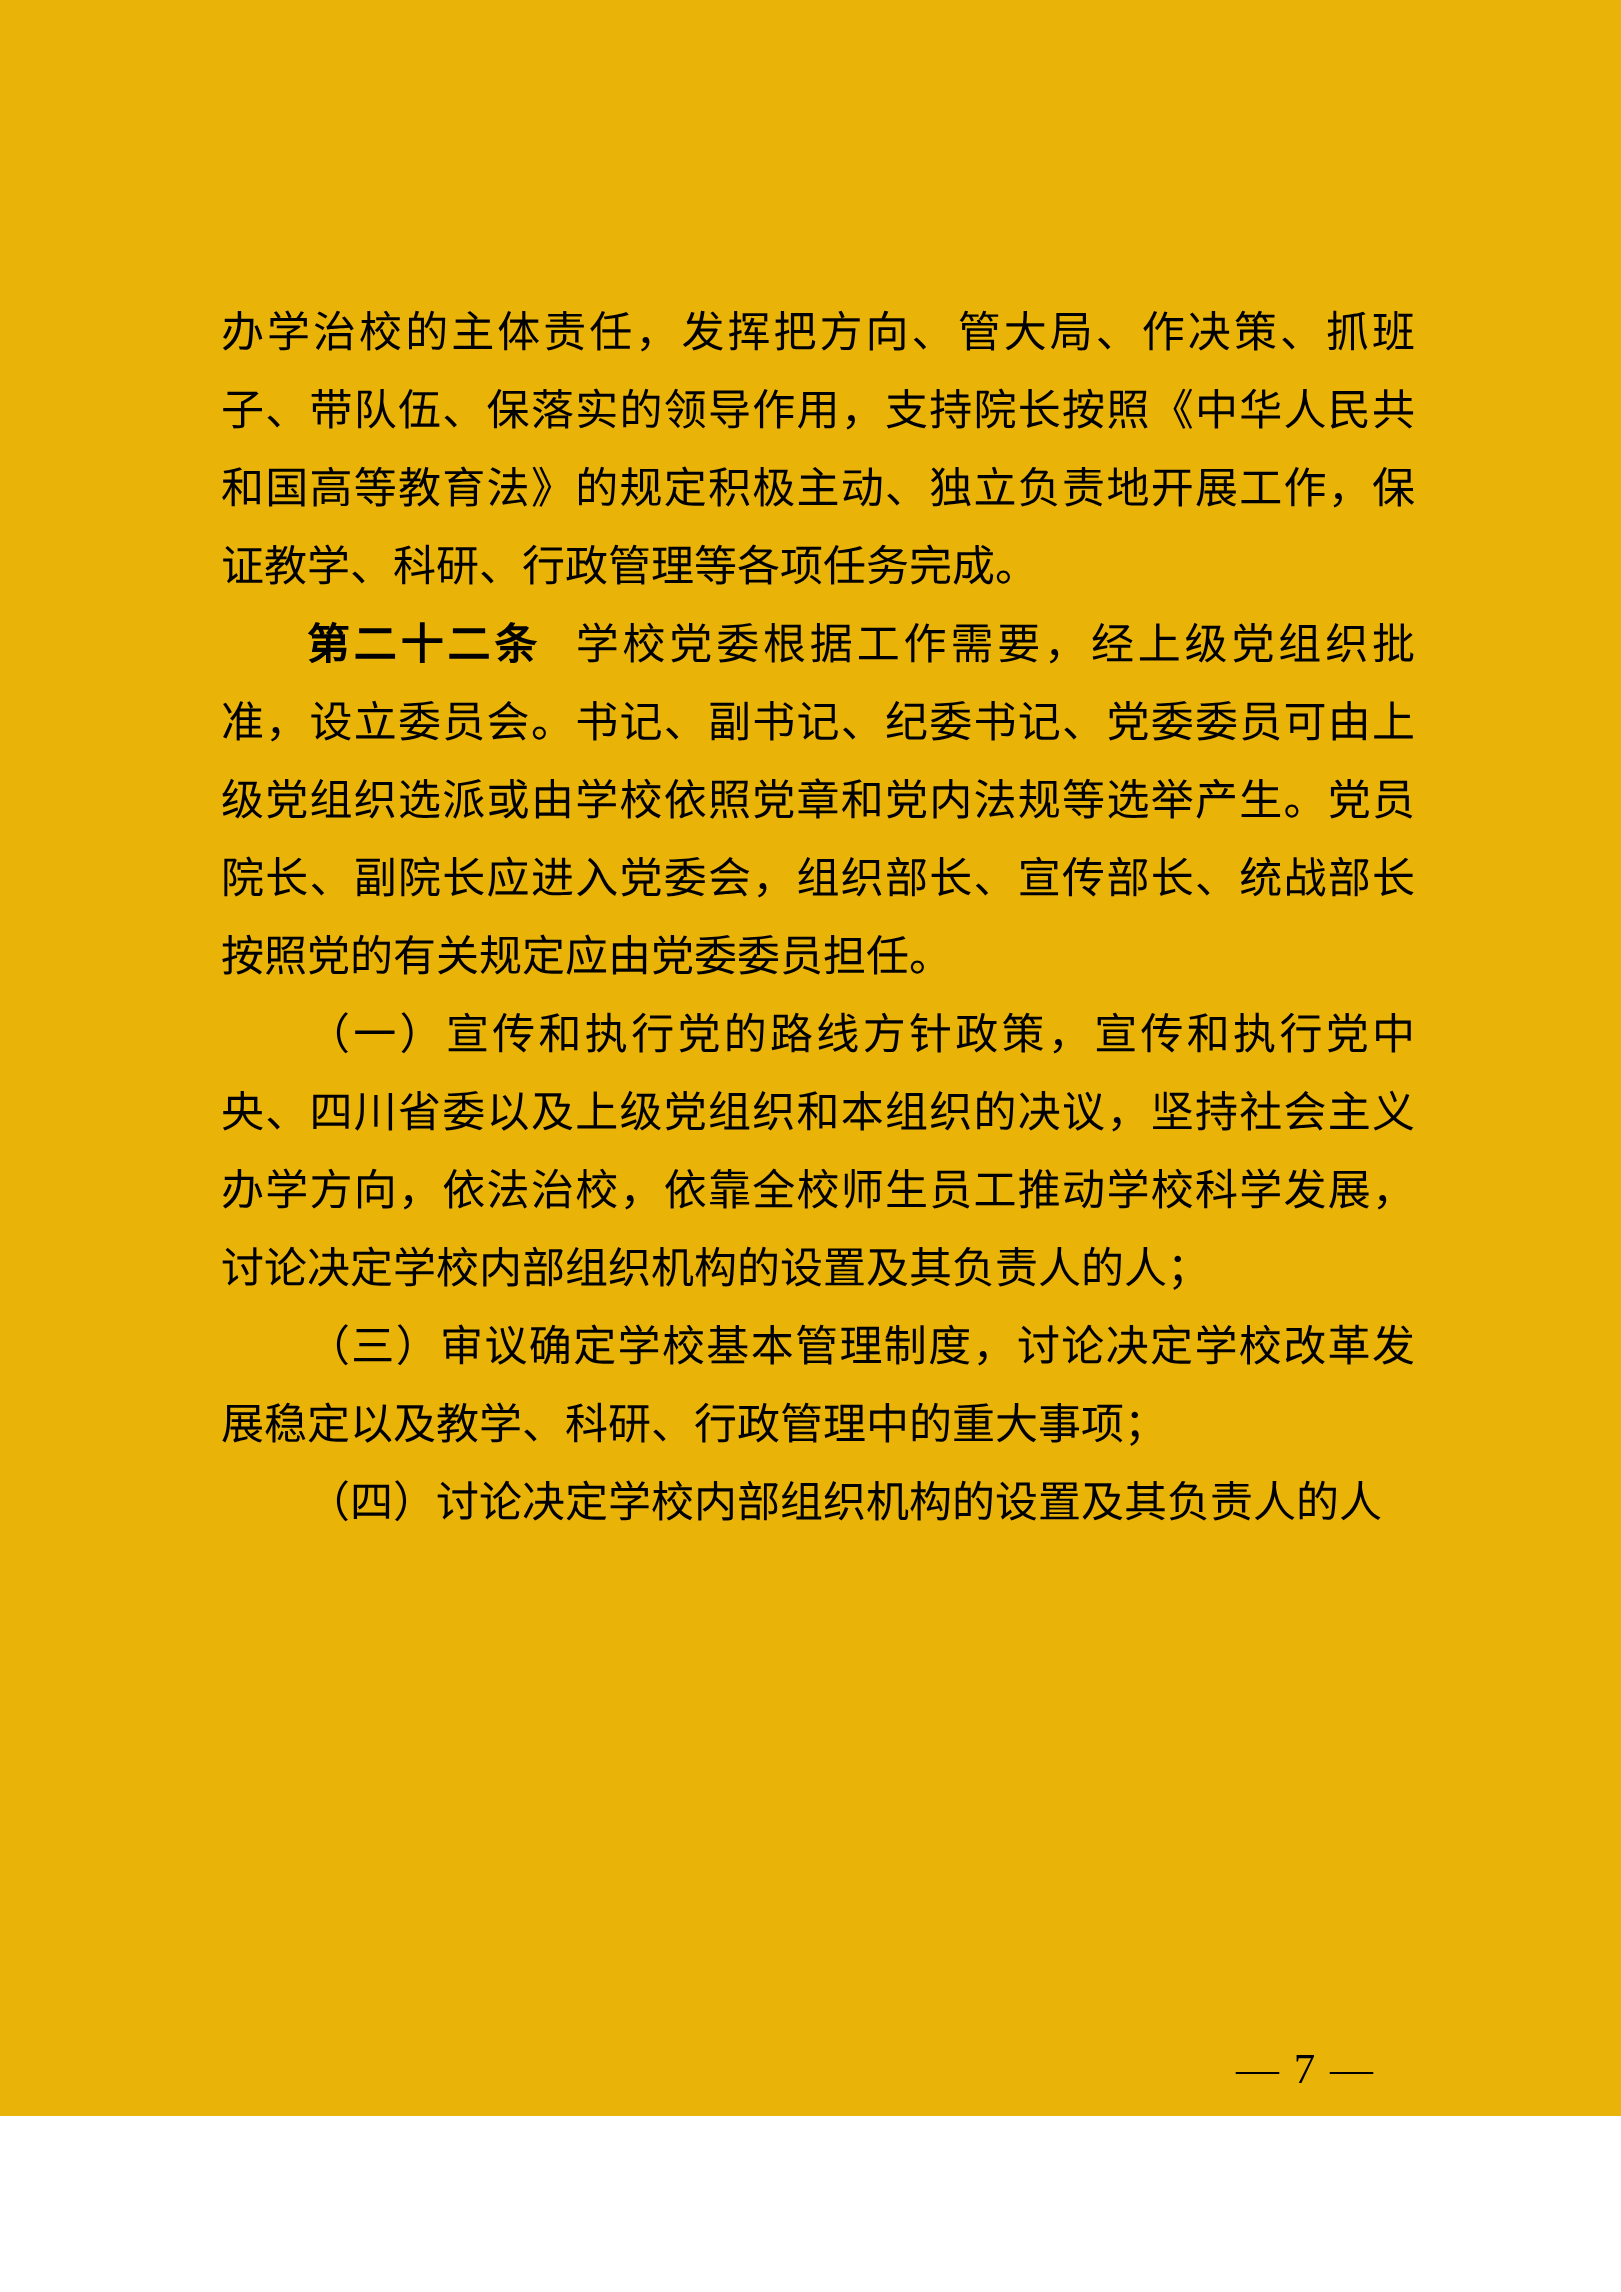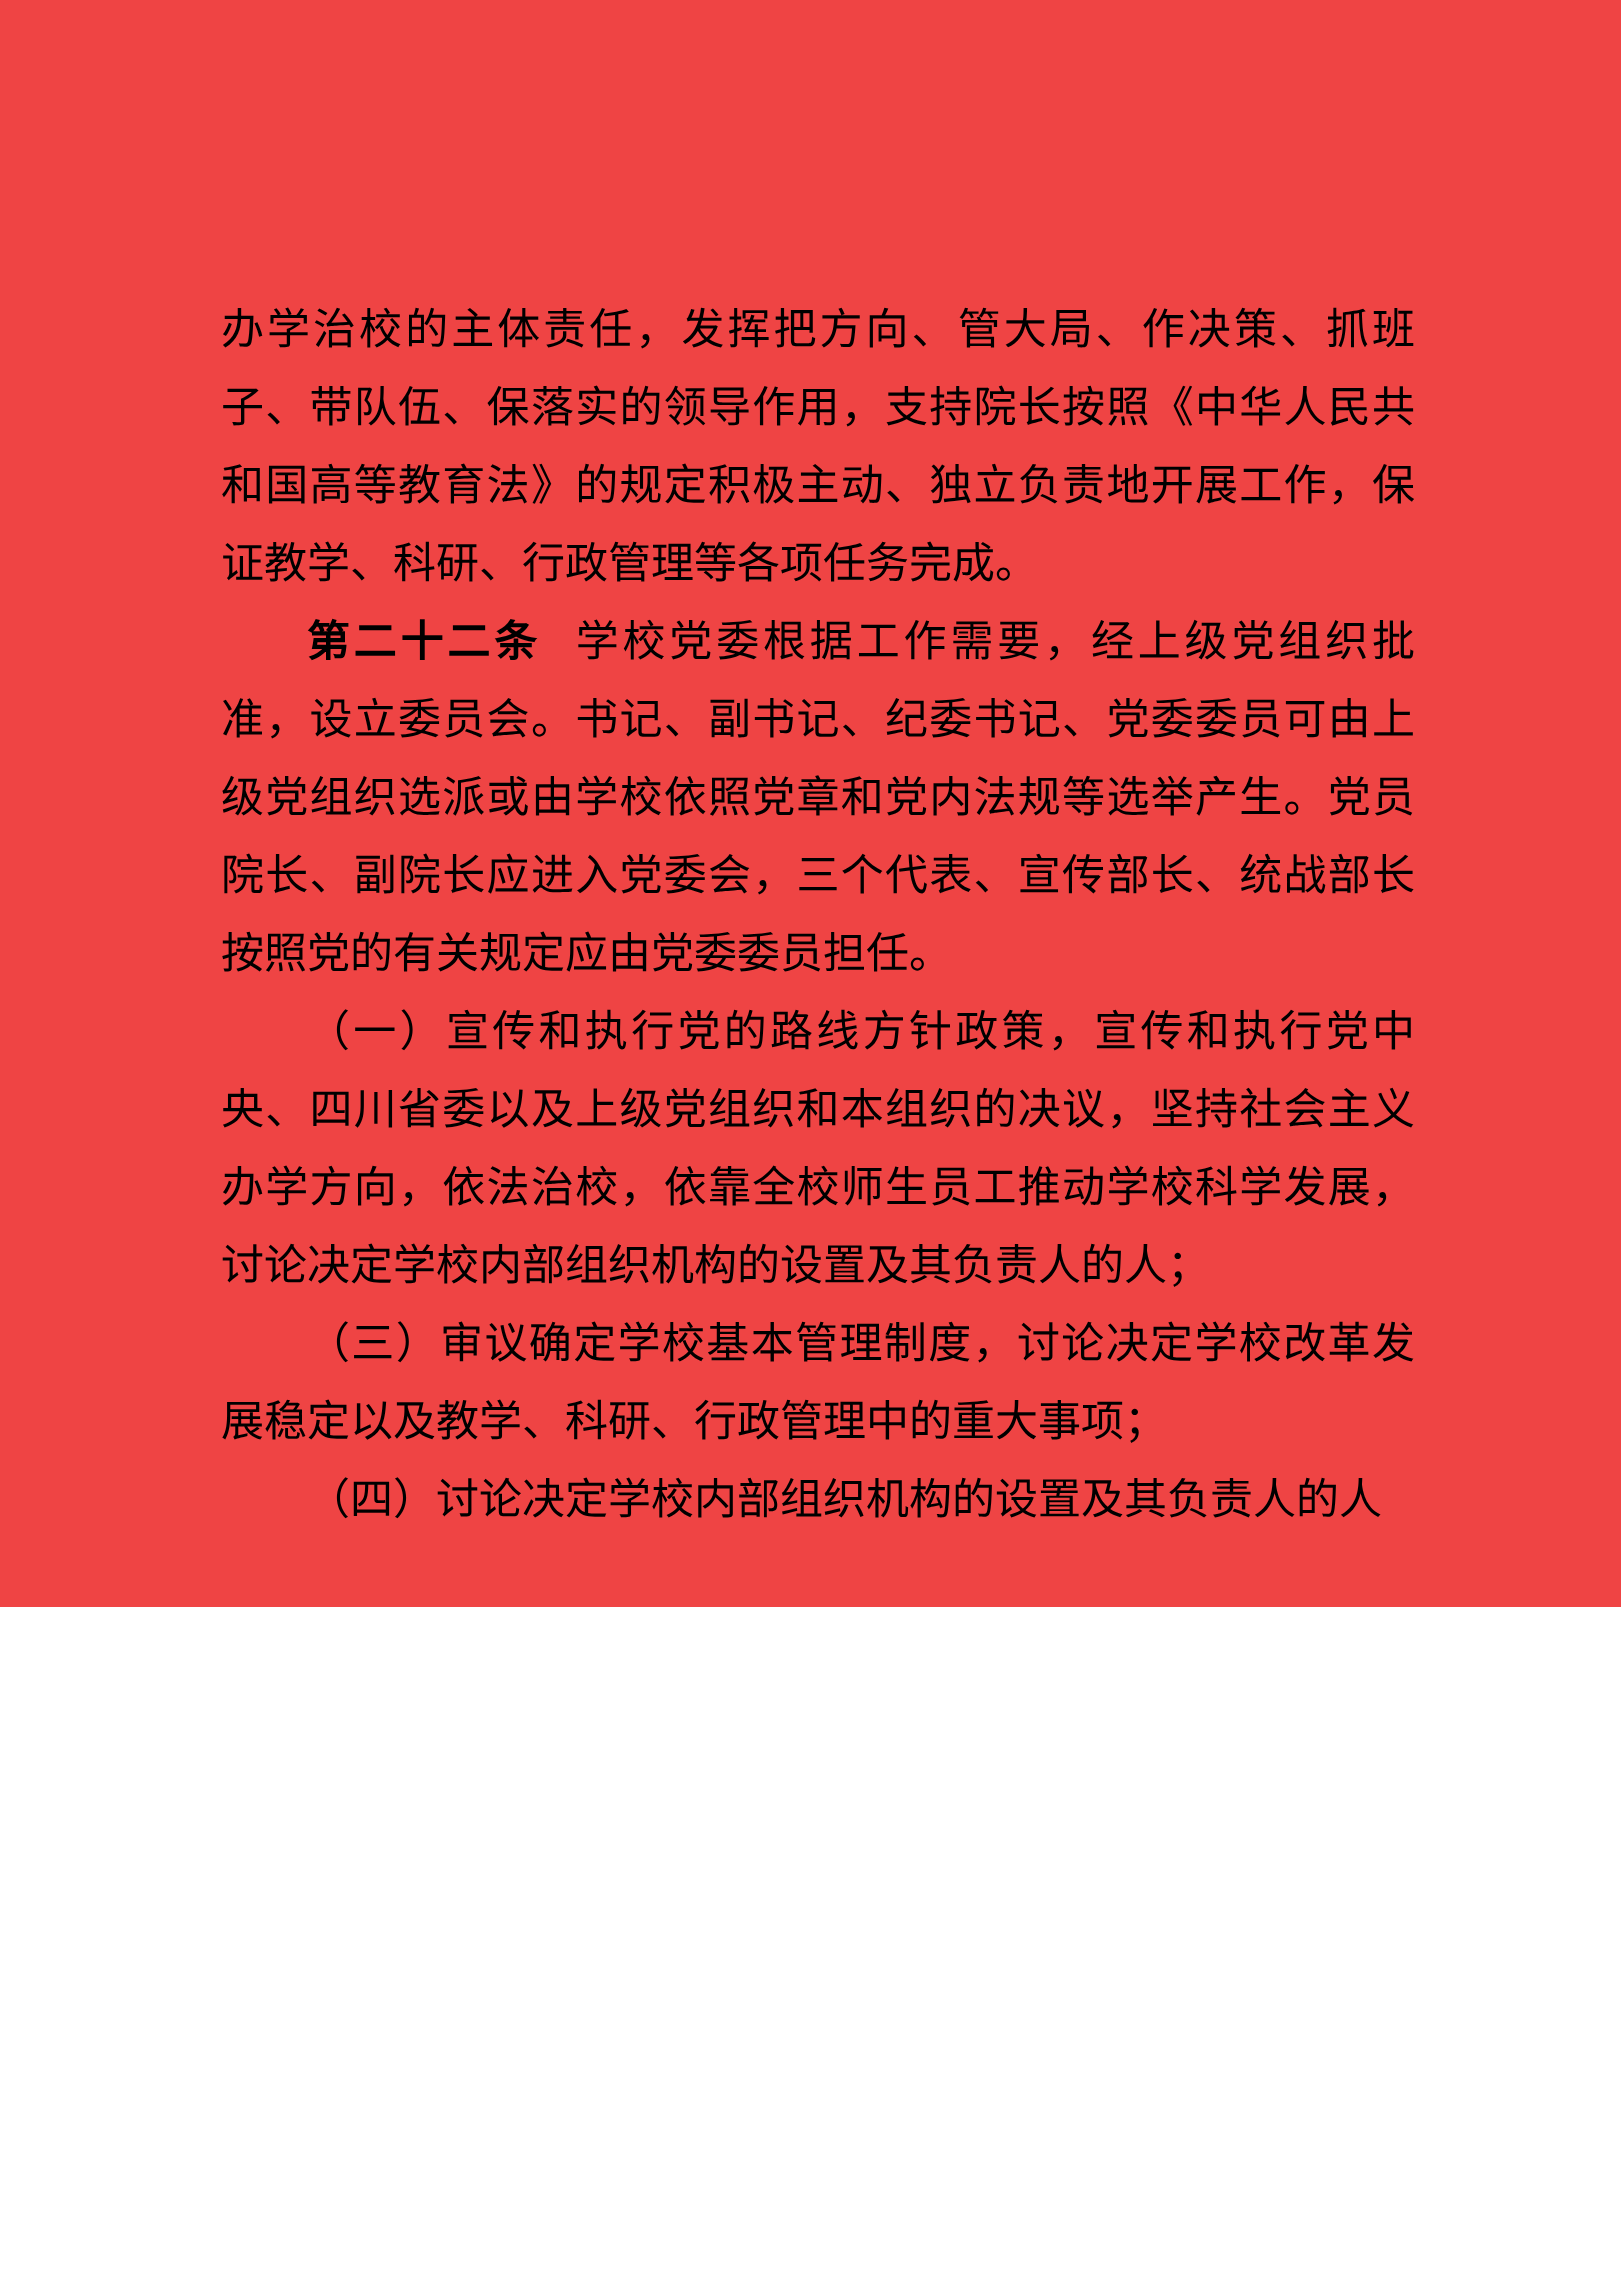--- a/index.html
+++ b/index.html
@@ -3,24 +3,24 @@
 <meta charset="utf-8">
 <style>
   html, body {
     margin: 0;
     padding: 0;
     background: #ffffff;
   }
   .page {
     position: relative;
     width: 1621px;
-    height: 1607px;
-    background: #ef4444;
+    height: 2116px;
+    background: #eab308;
     overflow: hidden;
-    font-family: Liberation Mono, monospace;
+    font-family: Liberation Serif, serif;
     color: #000000;
   }
   .content {
     position: absolute;
     left: 221px;
     top: 294px;
     width: 1194px;
     font-size: 43px;
     line-height: 78px;
     text-align: justify;
@@ -49,21 +49,21 @@
   }
 </style>
 </head>
 <body>
 
 <div class="page">
   <div class="content">
 
     <p class="para no-indent">办学治校的主体责任，发挥把方向、管大局、作决策、抓班子、带队伍、保落实的领导作用，支持院长按照《中华人民共和国高等教育法》的规定积极主动、独立负责地开展工作，保证教学、科研、行政管理等各项任务完成。</p>
 
-    <p class="para"><span class="term">第二十二条</span><span>学校党委根据工作需要，经上级党组织批准，设立委员会。书记、副书记、纪委书记、党委委员可由上级党组织选派或由学校依照党章和党内法规等选举产生。党员院长、副院长应进入党委会，三个代表、宣传部长、统战部长按照党的有关规定应由党委委员担任。</span></p>
+    <p class="para"><span class="term">第二十二条</span><span>学校党委根据工作需要，经上级党组织批准，设立委员会。书记、副书记、纪委书记、党委委员可由上级党组织选派或由学校依照党章和党内法规等选举产生。党员院长、副院长应进入党委会，组织部长、宣传部长、统战部长按照党的有关规定应由党委委员担任。</span></p>
 
 
     <p class="para">（一）宣传和执行党的路线方针政策，宣传和执行党中央、四川省委以及上级党组织和本组织的决议，坚持社会主义办学方向，依法治校，依靠全校师生员工推动学校科学发展，讨论决定学校内部组织机构的设置及其负责人的人；</p>
 
 
     <p class="para">（三）审议确定学校基本管理制度，讨论决定学校改革发展稳定以及教学、科研、行政管理中的重大事项；</p>
 
     <p class="para">（四）讨论决定学校内部组织机构的设置及其负责人的人</p>
 
   </div>

